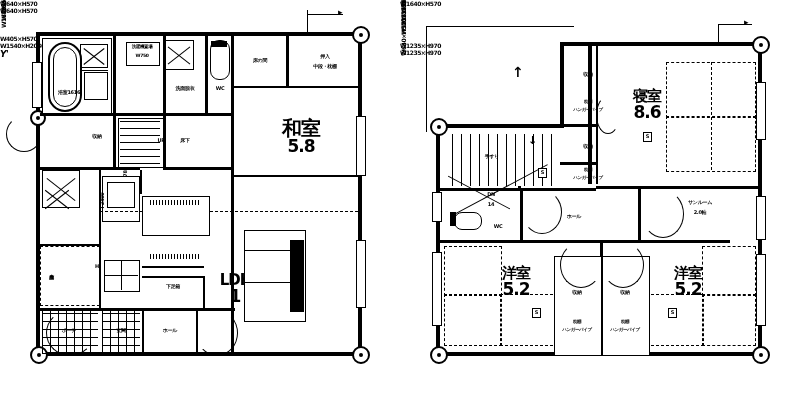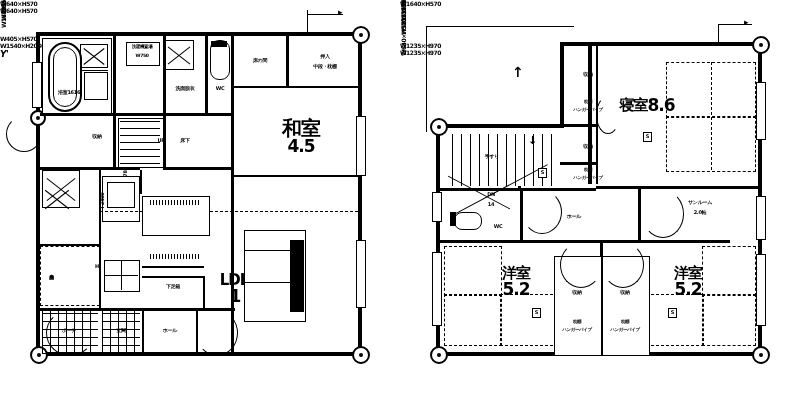--- a/index.html
+++ b/index.html
@@ -134,21 +134,21 @@
     </div>
     <div class="room tiny" style="left:292px;top:52px;width:66px;height:9px;">
       <span>押入</span>
     </div>
     <div class="room tiny" style="left:286px;top:62px;width:78px;height:9px;">
       <span>中段・枕棚</span>
     </div>
 
     <div class="room" style="left:258px;top:106px;width:86px;height:60px;flex-direction:column;">
       <span class="big rname">和室</span>
-      <span class="num">4.5</span>
+      <span class="num">5.8</span>
     </div>
 
     <div class="wallo" style="left:118px;top:118px;width:44px;height:48px;"></div>
     <div class="hatchv" style="left:120px;top:120px;width:40px;height:44px;
          background:repeating-linear-gradient(0deg,#000 0 1px,#fff 1px 7px);"></div>
     <div class="room tiny" style="left:152px;top:136px;width:18px;height:9px;">
       <span>UP</span>
     </div>
     <div class="room tiny" style="left:170px;top:136px;width:30px;height:9px;">
       <span>床下</span>
@@ -325,21 +325,21 @@
     <div class="room tiny" style="left:172px;top:142px;width:32px;height:9px;">
       <span>収納</span>
     </div>
     <div class="room tiny2" style="left:170px;top:166px;width:36px;height:8px;">
       <span>枕棚</span>
     </div>
     <div class="room tiny2" style="left:166px;top:174px;width:44px;height:8px;">
       <span>ハンガーパイプ</span>
     </div>
 
-    <div class="room" style="left:210px;top:78px;width:74px;height:54px;flex-direction:row;">
+    <div class="room" style="left:210px;top:78px;width:74px;height:54px;flex-direction:column;">
       <span class="med rname">寝室</span>
       <span class="num">8.6</span>
     </div>
     <div class="sbox" style="left:243px;top:132px;">
       <span>S</span>
     </div>
     <div class="dxbox" style="left:266px;top:62px;width:88px;height:54px;"></div>
     <div class="dxbox" style="left:266px;top:116px;width:88px;height:54px;"></div>
     <div class="dashr" style="left:310px;top:62px;width:1px;height:108px;"></div>
 

